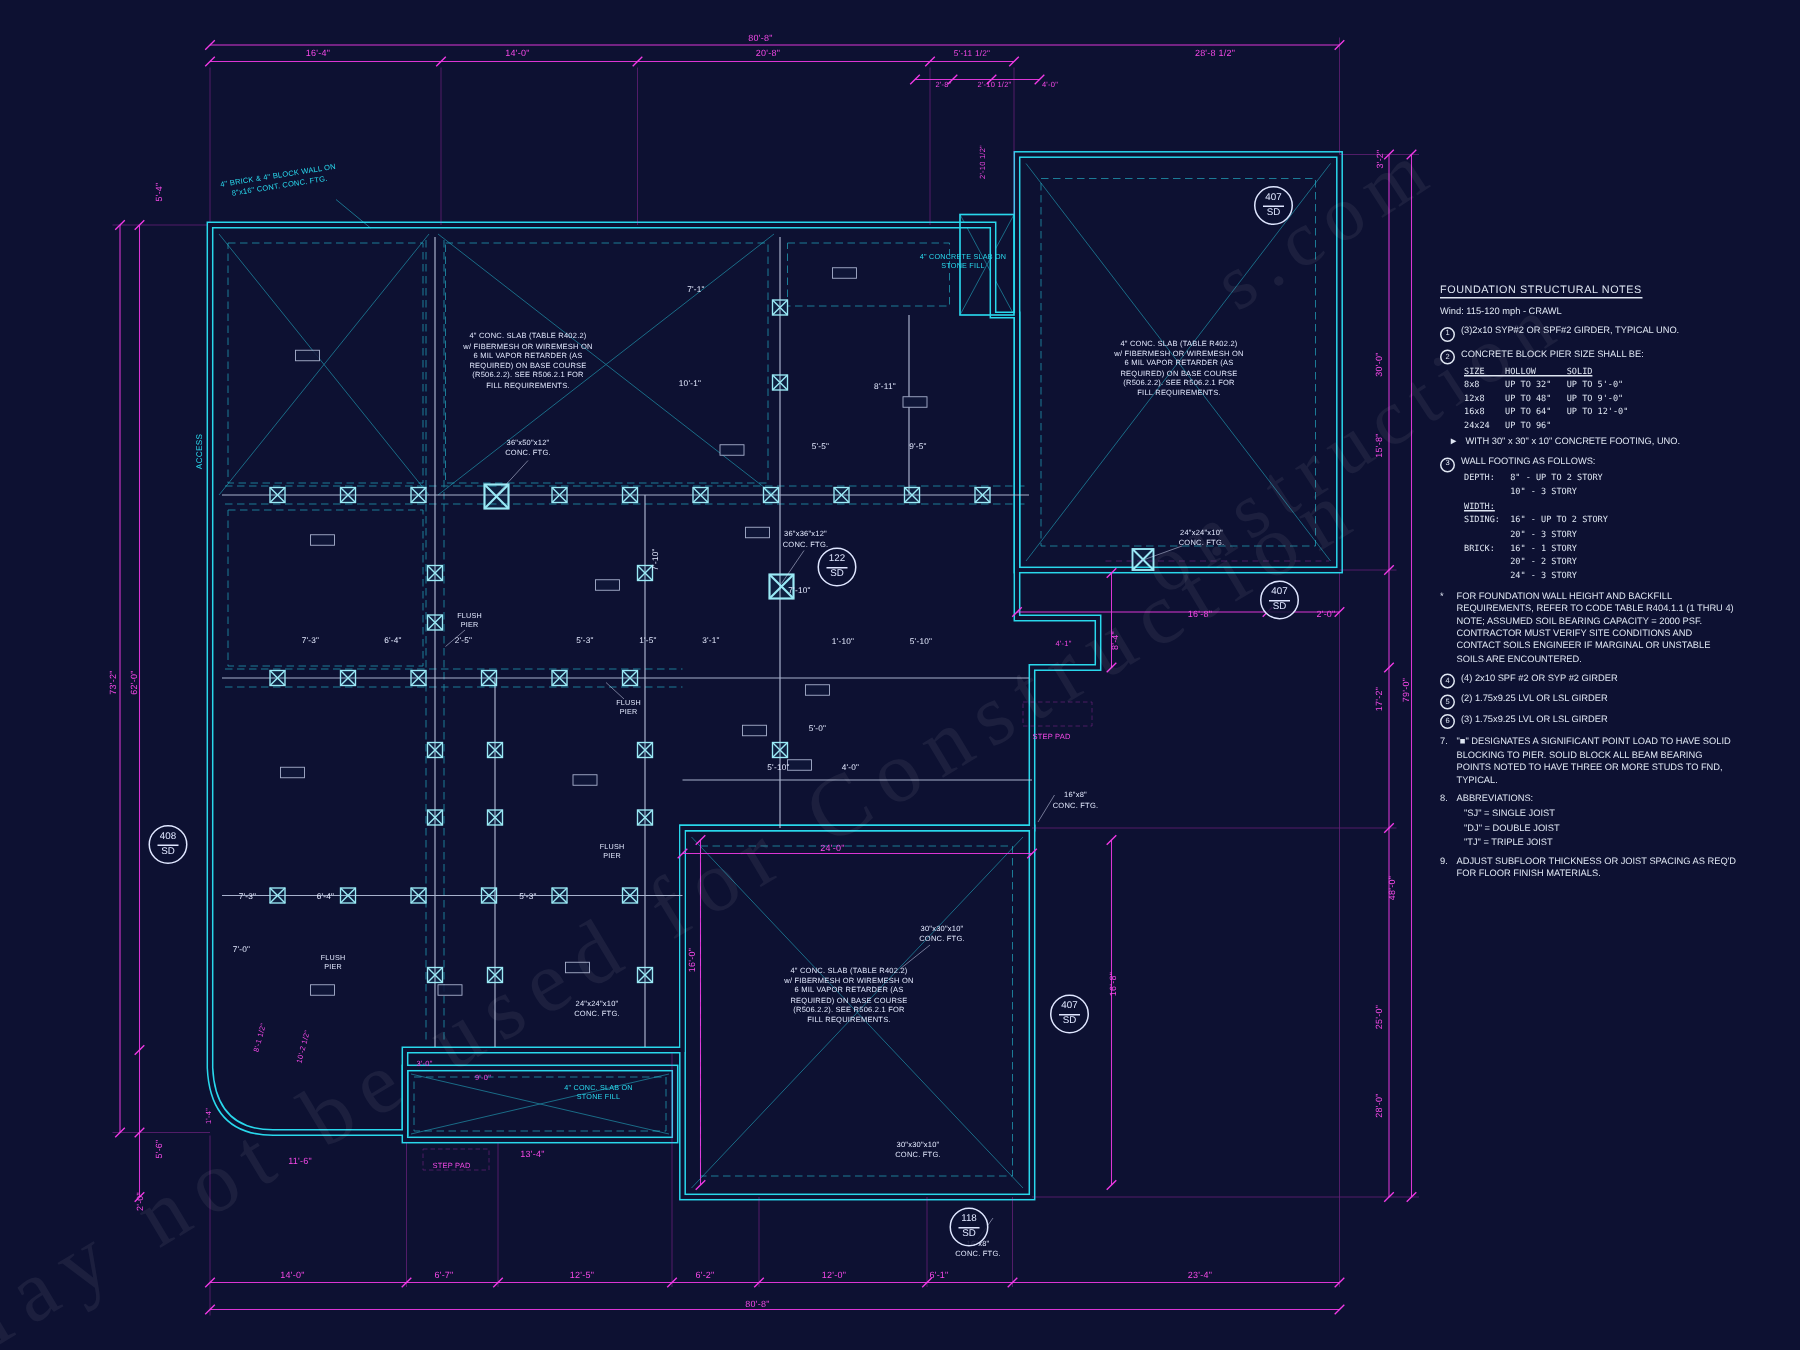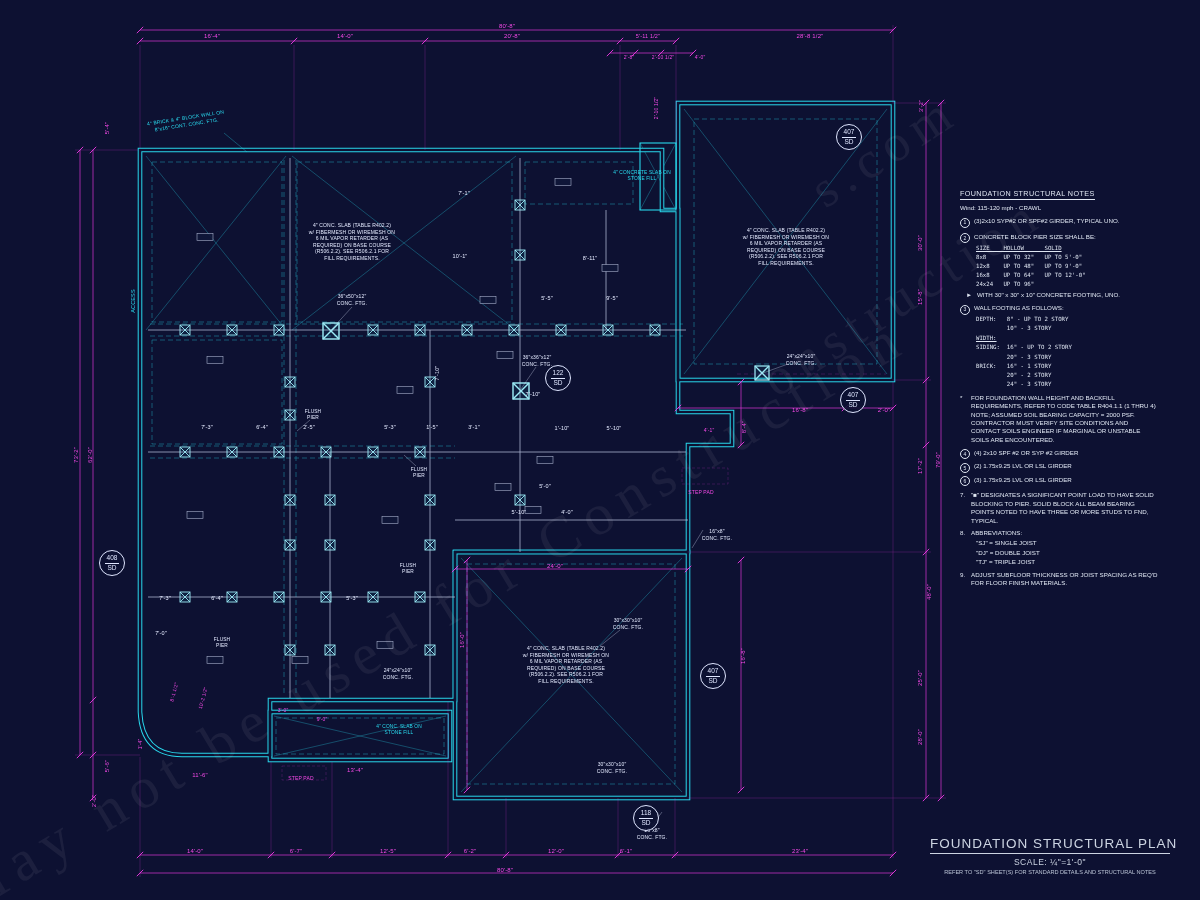--- a/index.html
+++ b/index.html
@@ -522,19 +522,14 @@
         <div class="nrow" style="margin-left: 16px;">
           <span class="ntext">"TJ" = TRIPLE JOIST</span>
         </div>
         <div class="nrow" style="margin-top: 4px;">
           <span class="npre">9.</span>
           <span class="ntext">ADJUST SUBFLOOR THICKNESS OR JOIST SPACING AS REQ'D FOR FLOOR FINISH MATERIALS.</span>
         </div>
       </div>
   </div>
 
-  <div class="title-block">
-    <div class="tb-title">FOUNDATION STRUCTURAL PLAN</div>
-    <div class="tb-scale">SCALE: ¼"=1'-0"</div>
-    <div class="tb-ref">REFER TO "SD" SHEET(S) FOR STANDARD DETAILS AND STRUCTURAL NOTES</div>
-  </div>
 
 </div>
 
 </body></html>

